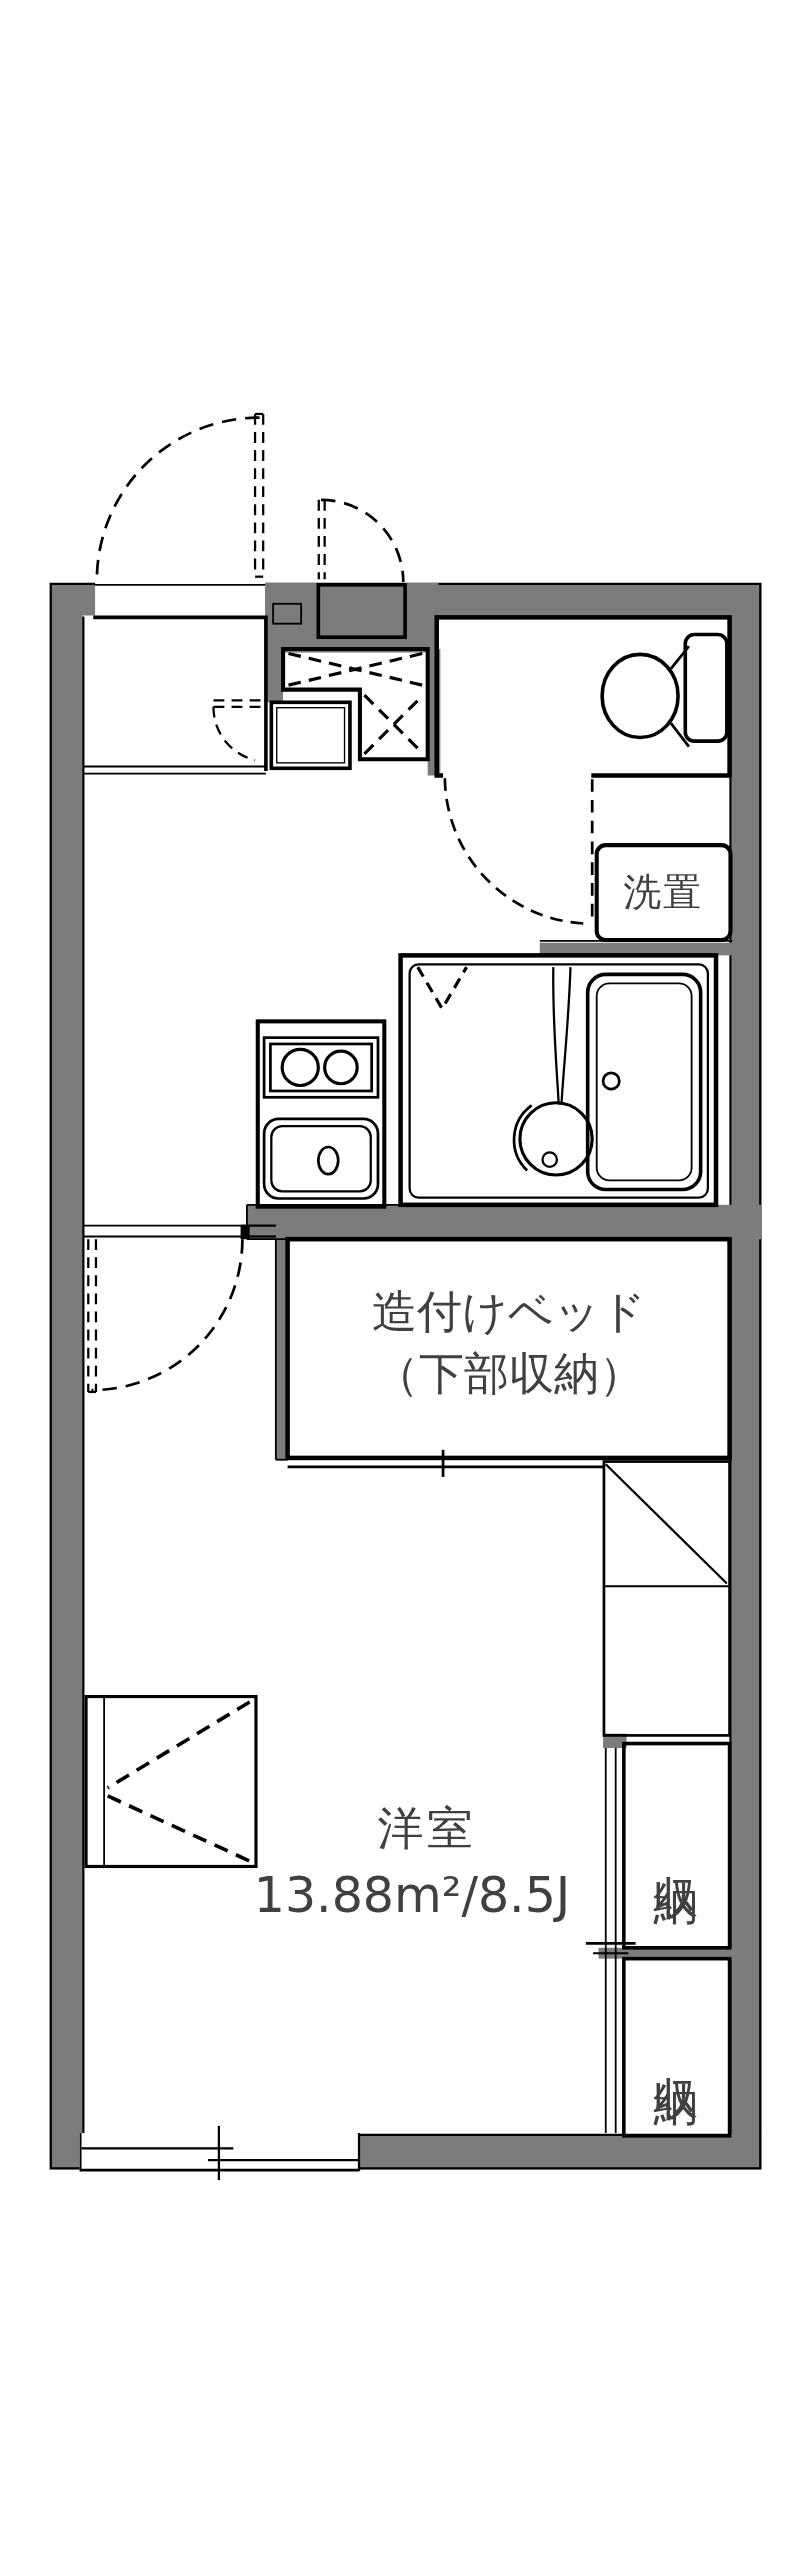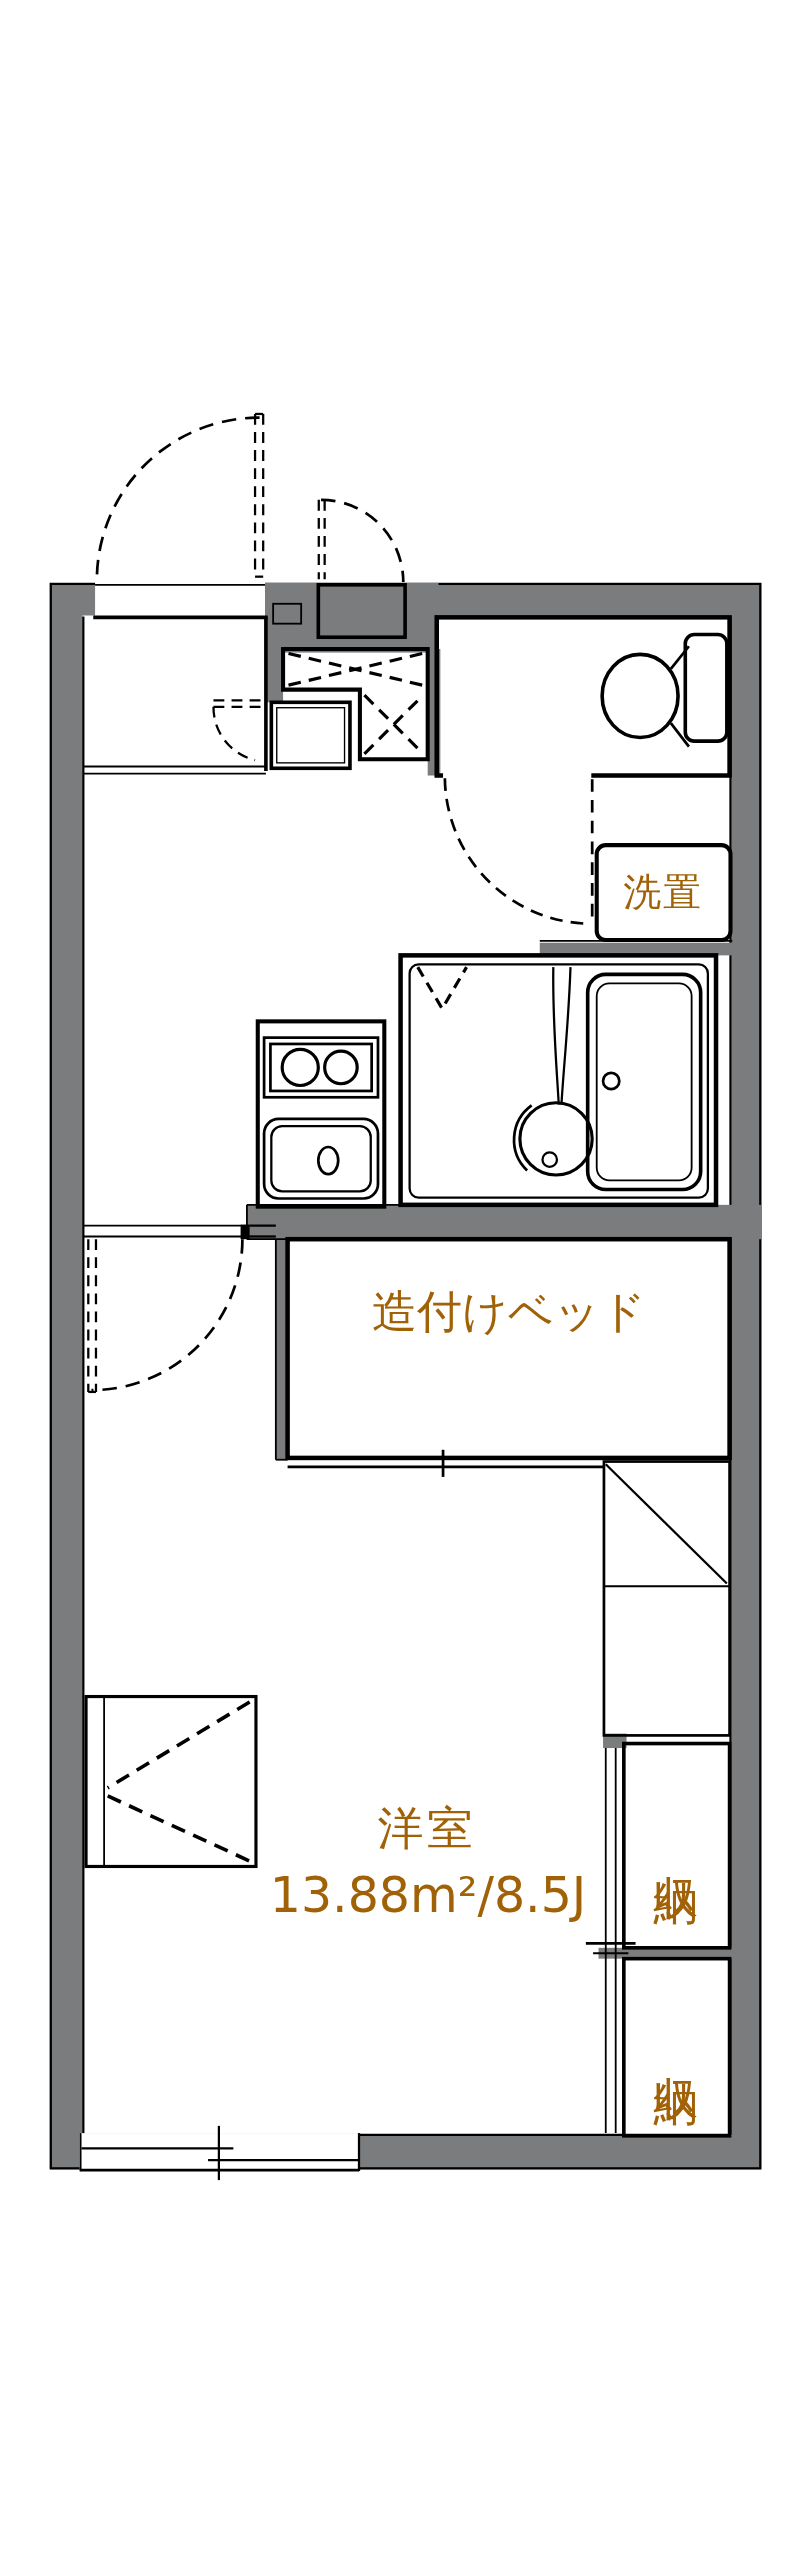--- a/index.html
+++ b/index.html
@@ -15,21 +15,21 @@
     font-family:"DejaVu Sans",sans-serif;overflow:hidden;
   }
   .plan svg{position:absolute;left:0;top:0;}
   .wall{fill:var(--wall-gray);}
   .blue{fill:var(--fixture-blue);}
   .cream{fill:var(--storage-cream);}
   .white{fill:#ffffff;}
   .ln{stroke:var(--line-black);fill:none;}
   .label{
     position:absolute;transform:translate(-50%,-50%);
-    color:#a16207;white-space:nowrap;line-height:1.05;text-align:center;
+    color:#404040;white-space:nowrap;line-height:1.05;text-align:center;
     font-family:"DejaVu Sans",sans-serif;
   }
   .vert{writing-mode:vertical-rl;text-orientation:upright;letter-spacing:6.3px;}
 </style>
 </head>
 <body>
 
 <div class="plan">
 
   <svg width="812" height="2576" viewBox="0 0 898 2850">
@@ -221,21 +221,22 @@
       <line x1="242" y1="2352" x2="242" y2="2412" stroke-width="2.5"></line>
       <line x1="89" y1="2360" x2="89" y2="2402" stroke-width="2"></line>
       <line x1="397" y1="2360" x2="397" y2="2402" stroke-width="2.5"></line>
     </g>
 
   </svg>
 
   <div class="label" style="left:663px;top:893px;font-size:38px;letter-spacing:1.8px;">洗置</div>
 
   <div class="label" style="left:509px;top:1312px;font-size:45px;">造付けベッド</div>
+  <div class="label" style="left:509px;top:1374px;font-size:45px;">（下部収納）</div>
 
   <div class="label" style="left:427px;top:1828px;font-size:46px;letter-spacing:3.6px;">洋室</div>
-  <div class="label" style="left:428px;top:1896px;font-size:49px;">13.88m²/8.5J</div>
+  <div class="label" style="left:412px;top:1896px;font-size:49px;">13.88m²/8.5J</div>
 
   <div class="label vert" style="left:676px;top:1846px;font-size:45px;">収納</div>
   <div class="label vert" style="left:676px;top:2047px;font-size:45px;">収納</div>
 
 </div>
 
 
 </body></html>

